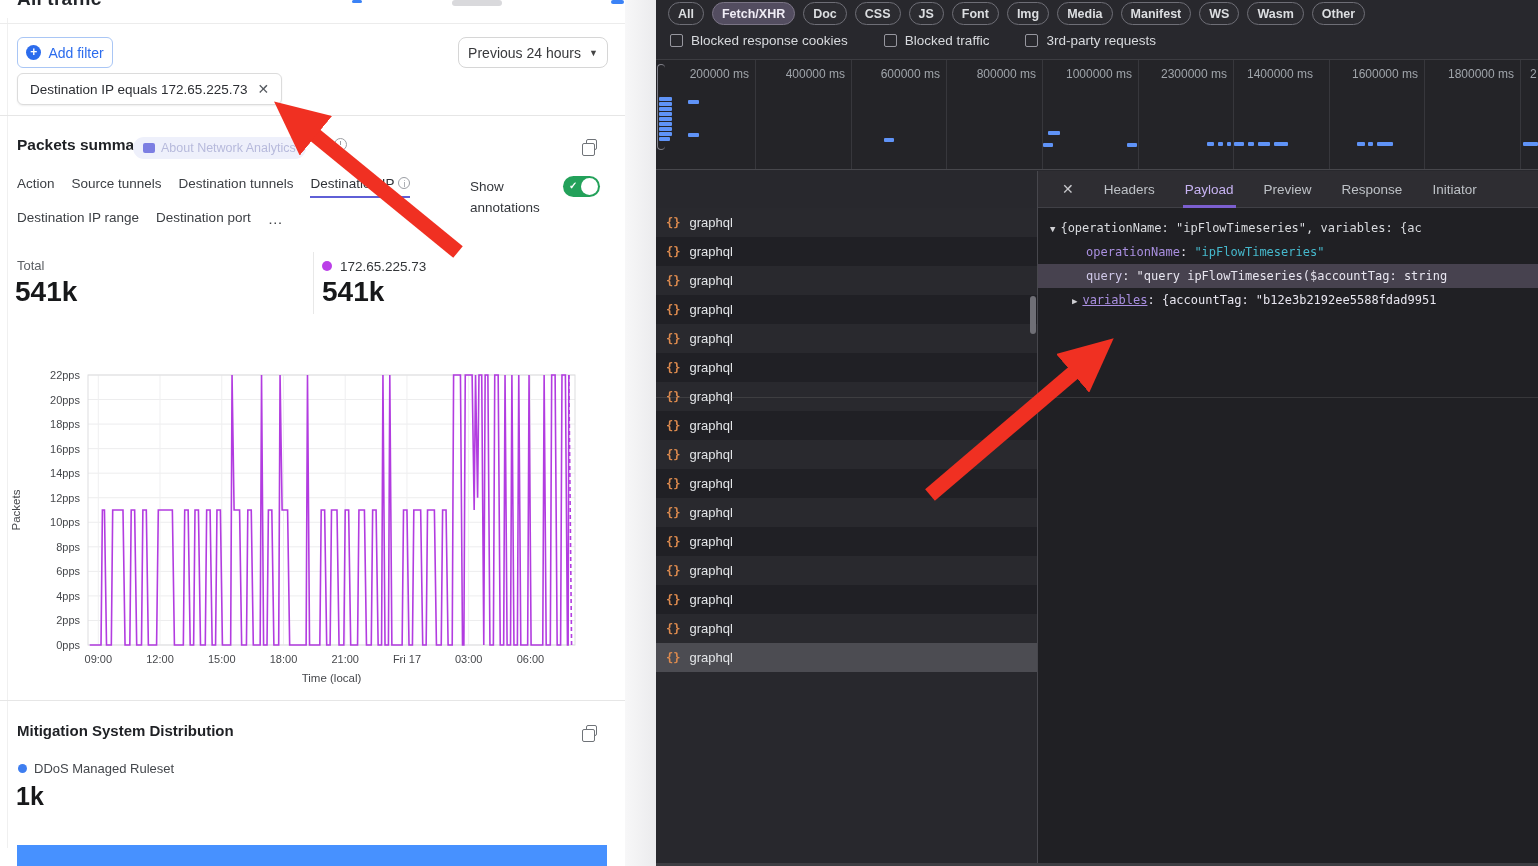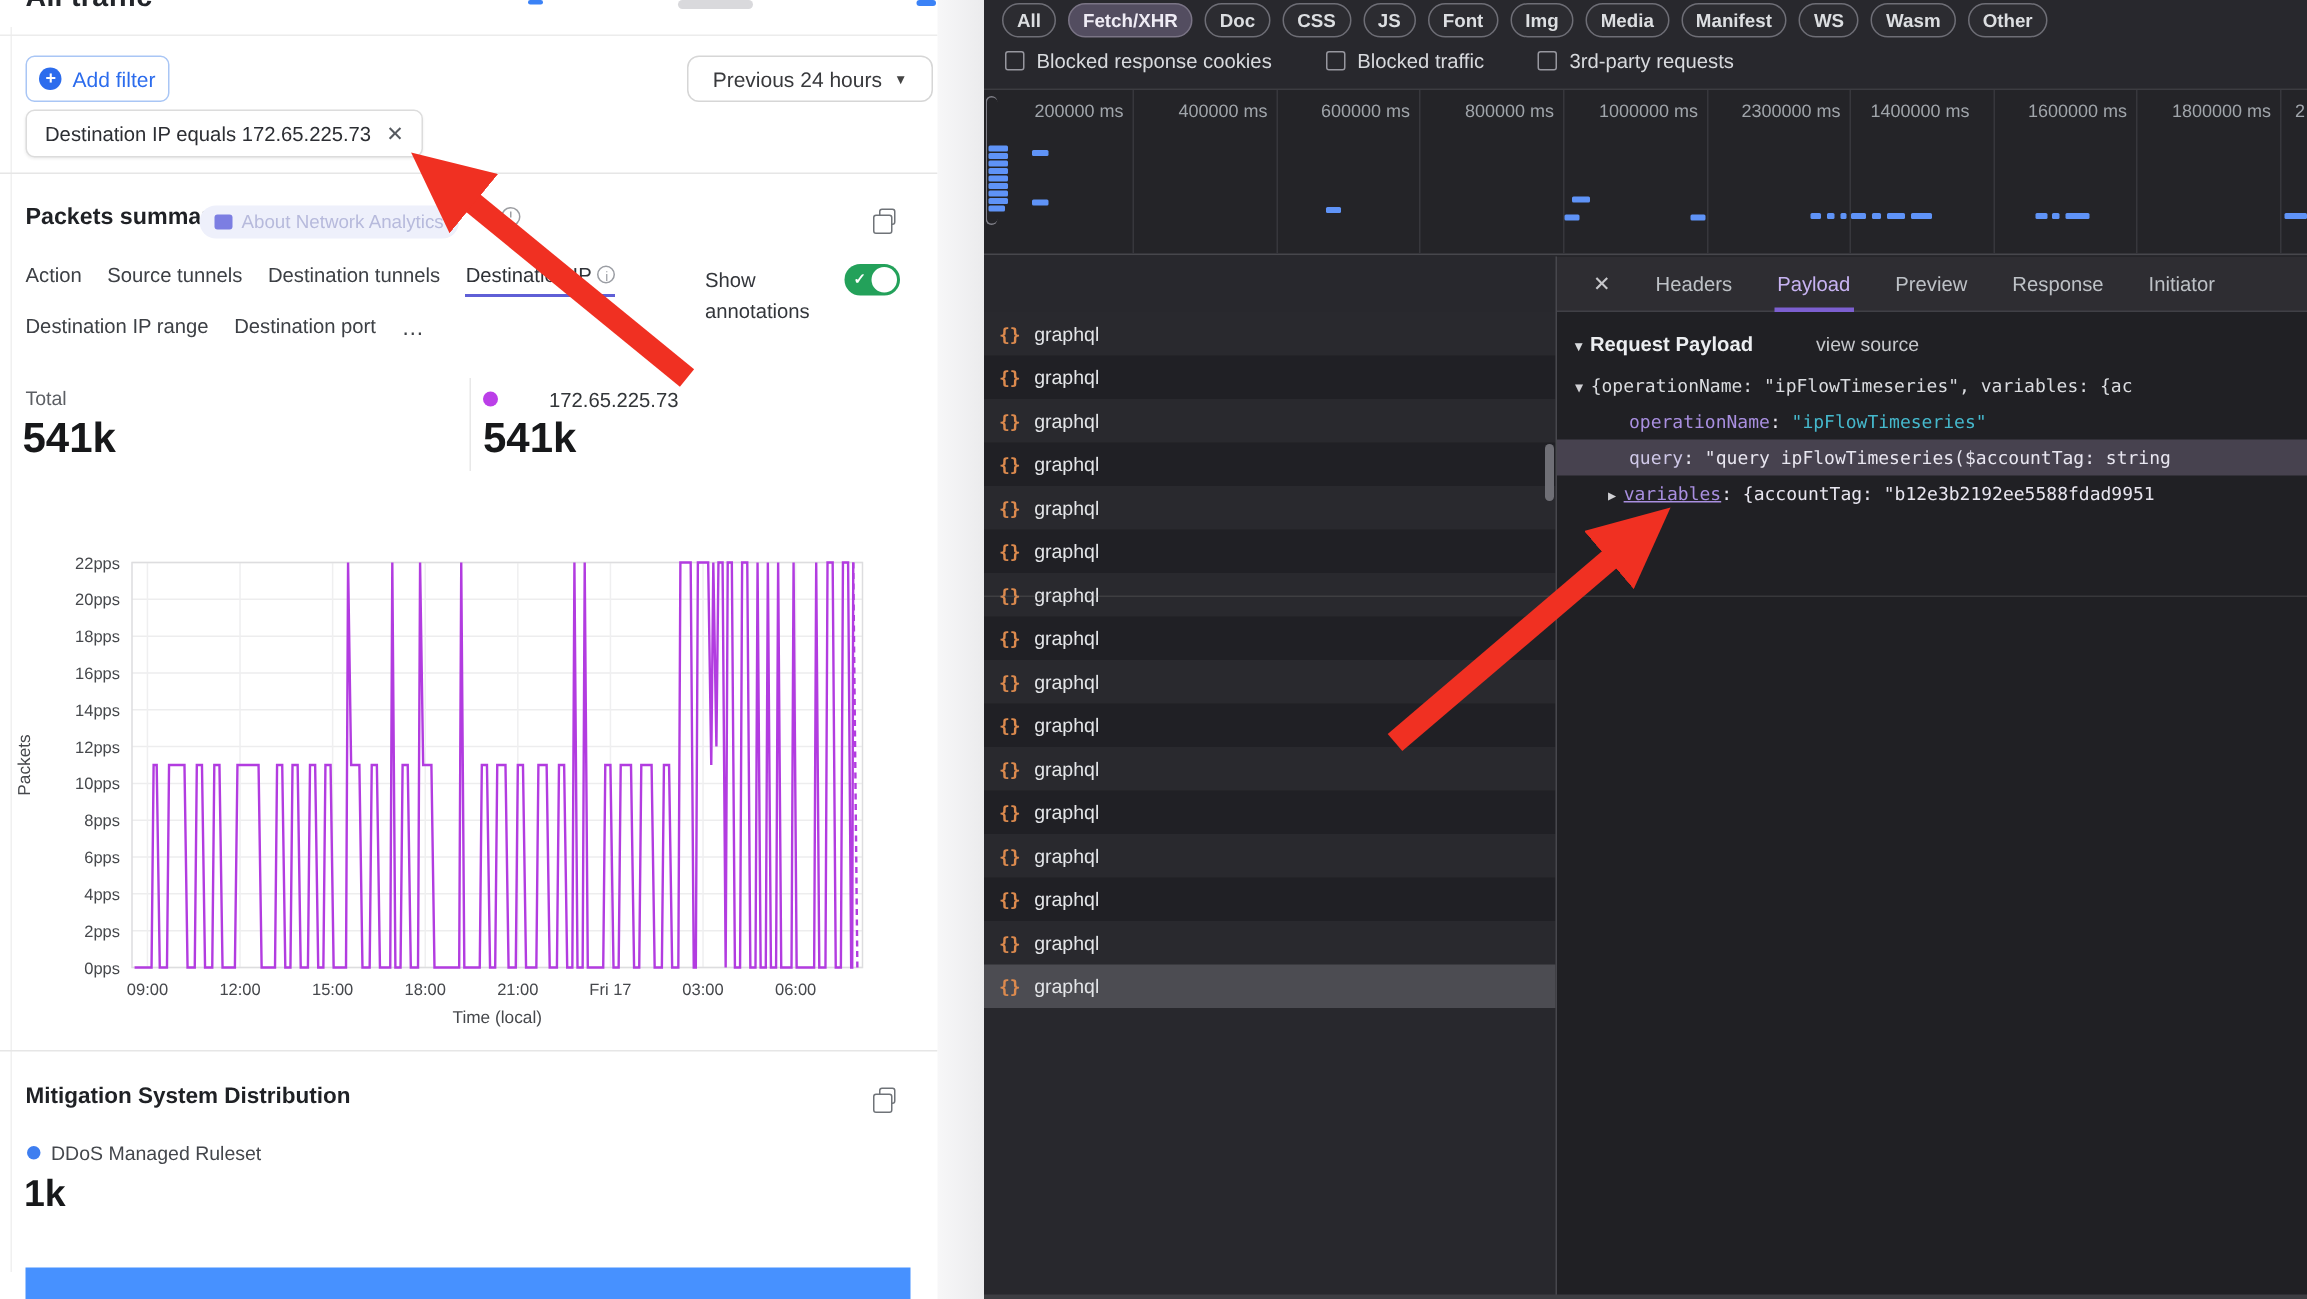--- a/index.html
+++ b/index.html
@@ -14,21 +14,21 @@
   .hdr-clip { position:absolute; left:0; top:0; width:625px; height:13px; overflow:hidden; }
   .hdr-title { position:absolute; left:17px; top:-12px; font-size:19px; font-weight:bold; color:#22252a; letter-spacing:.2px; }
   .sliver { position:absolute; border-radius:3px; }
   .hdr-divider { position:absolute; left:0; top:23px; width:625px; height:1px; background:#ececec; }
 
   .btn-addfilter { position:absolute; left:17px; top:37px; width:96px; height:31px; background:#fff;
     border:1px solid #a9c6f5; border-radius:6px; color:#2c6ced; font-size:14px; font-weight:500;
     display:flex; align-items:center; justify-content:center; gap:7px; cursor:pointer; }
   .plus-circle { width:15px; height:15px; border-radius:50%; background:#2c6ced; color:#fff; font-size:12px;
     line-height:15px; text-align:center; font-weight:bold; }
-  .btn-range { position:absolute; left:458px; top:37px; width:164px; height:31px; background:#fff;
+  .btn-range { position:absolute; left:458px; top:37px; width:150px; height:31px; background:#fff;
     border:1px solid #d6d6d6; border-radius:8px; color:#38393c; font-size:14px;
     display:flex; align-items:center; justify-content:center; gap:8px; cursor:pointer; }
   .caret { font-size:9px; color:#444; }
   .chip { position:absolute; left:17px; top:73px; height:32px; background:#fff; border:1px solid #dcdcdc;
     border-radius:6px; box-shadow:0 1px 2px rgba(0,0,0,.07); display:inline-flex; align-items:center;
     padding:0 12px; gap:10px; font-size:13.5px; color:#2c2e33; }
   .chip .x { color:#565a60; font-size:14px; cursor:pointer; }
   .divider { position:absolute; left:0; width:625px; height:1px; background:#e6e6e6; }
 
   .ps-title { position:absolute; left:17px; top:136px; font-size:15.5px; font-weight:bold; color:#1f2125; }
@@ -50,21 +50,21 @@
   .show-ann { position:absolute; left:470px; top:176px; font-size:13.5px; color:#33363b; line-height:21px; width:90px; }
   .toggle { position:absolute; left:563px; top:176px; width:37px; height:21px; background:#23a15a; border-radius:11px; cursor:pointer; }
   .toggle .check { position:absolute; left:6px; top:4px; color:#fff; font-size:10px; font-weight:bold; }
   .toggle .knob { position:absolute; right:2px; top:2px; width:17px; height:17px; background:#fff; border-radius:50%; }
   .more-dots { font-size:15px; letter-spacing:1px; color:#3d4045; cursor:pointer; }
 
   .stat-label { position:absolute; font-size:13px; color:#5c5f64; }
   .stat-value { position:absolute; font-size:28px; font-weight:bold; color:#17181a; }
   .stat-vline { position:absolute; left:313px; top:252px; width:1px; height:62px; background:#e8e8e8; }
   .dot { position:absolute; width:10px; height:10px; border-radius:50%; }
-  .series-label { position:absolute; font-size:13.5px; color:#333639;margin-left:26px; }
+  .series-label { position:absolute; font-size:13.5px; color:#333639; }
 
   .mit-title { position:absolute; left:17px; top:722px; font-size:15px; font-weight:bold; color:#1f2125; }
   .mit-legend { position:absolute; left:34px; top:761px; font-size:13px; color:#44474c; }
   .mit-value { position:absolute; left:16px; top:782px; font-size:25px; font-weight:bold; color:#17181a; }
   .mit-bar { position:absolute; left:17px; top:845px; width:590px; height:21px; }
 
   
   .devtools { position:absolute; left:656px; top:0; width:882px; height:866px; background:#28282d;
     font-size:12.5px; color:#d5d7da; }
   .pills { position:absolute; left:12px; top:2px; display:flex; gap:8px; }
@@ -393,24 +393,20 @@
         <span class="dt-close">✕</span>
         <span id="dt-tabs" style="display:flex;gap:30px">
             <span class="dt-tab">Headers</span>
             <span class="dt-tab active">Payload</span>
             <span class="dt-tab">Preview</span>
             <span class="dt-tab">Response</span>
             <span class="dt-tab">Initiator</span>
           </span>
       </div>
       <div class="payload">
-        <div class="pl-header">
-          <span class="pl-title"><span class="pl-tri">▼</span><span>Request Payload</span></span>
-          <span class="view-src">view source</span>
-        </div>
         <div class="pl-line l1">
           <span class="tri">▼</span><span>{operationName: "ipFlowTimeseries", variables: {ac</span>
         </div>
         <div class="pl-line indent">
           <span class="k">operationName</span><span class="v-plain">: </span><span class="v-str">"ipFlowTimeseries"</span>
         </div>
         <div class="pl-line indent sel-row">
           <span class="k" style="color:#cfc8e8">query</span><span class="v-plain">: </span><span class="v-plain">"query ipFlowTimeseries($accountTag: string</span>
         </div>
         <div class="pl-line" style="padding-left:34px">

